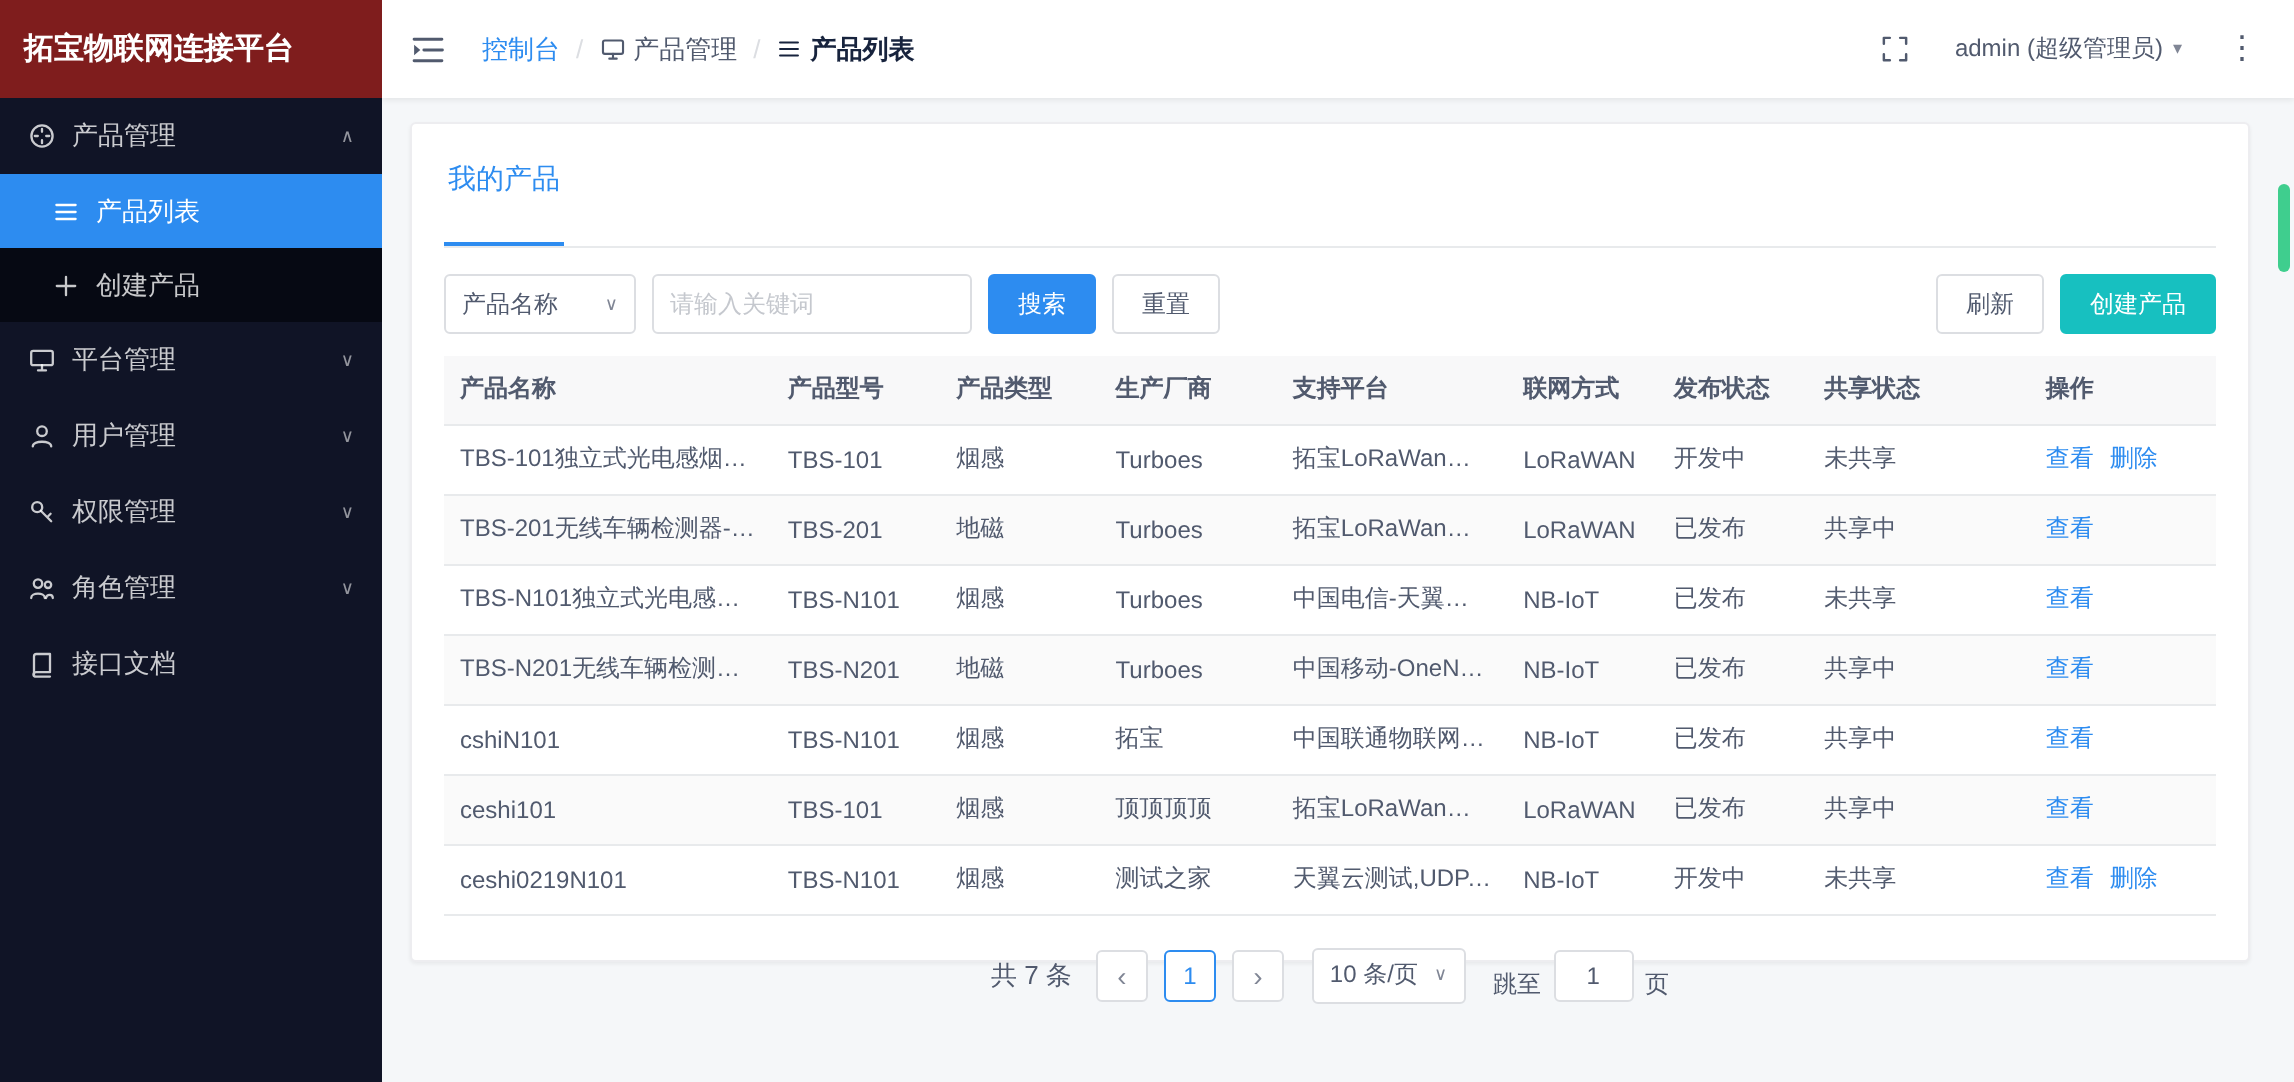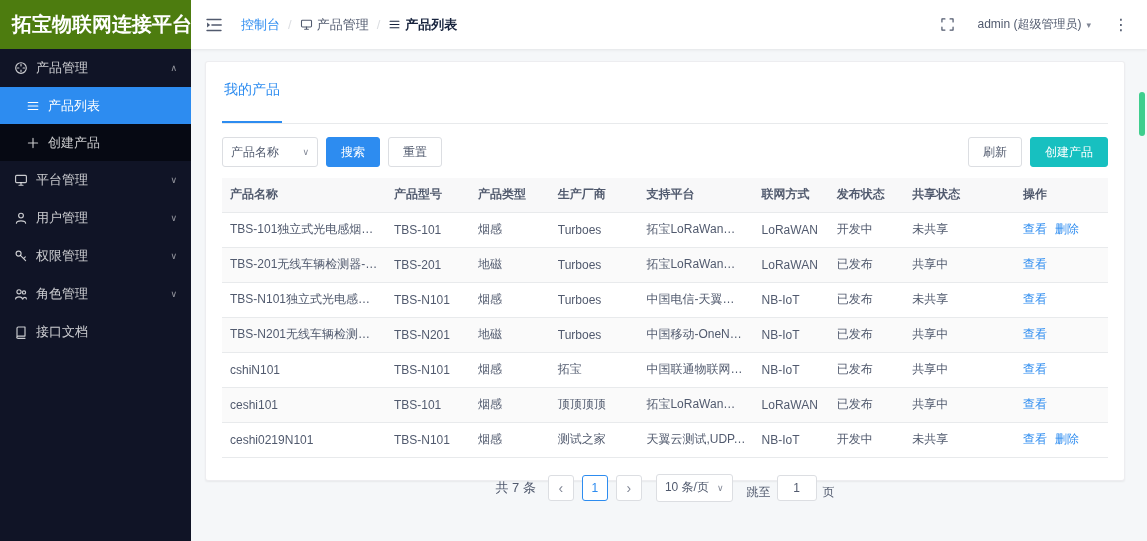--- a/index.html
+++ b/index.html
@@ -12,21 +12,21 @@
   }
   *{box-sizing:border-box}
   html,body{margin:0;padding:0}
   body{
     width:1147px;height:541px;overflow:hidden;
     font-family:"Liberation Sans","DejaVu Sans",sans-serif;
     background:#f5f7f9;color:var(--text);
   }
   
   .sidebar{position:fixed;left:0;top:0;bottom:0;width:191px;background:#101426;z-index:10}
-  .logo{height:49px;line-height:49px;background:#4d7c0f;color:#fff;font-size:20px;font-weight:bold;
+  .logo{height:49px;line-height:49px;background:#7f1d1d;color:#fff;font-size:15px;font-weight:bold;
         padding-left:12px;white-space:nowrap;overflow:hidden}
   .menu-item{height:38px;display:flex;align-items:center;padding:0 14px;color:rgba(255,255,255,.78);
         font-size:13px;cursor:pointer;white-space:nowrap}
   .submenu{background:#060913}
   .submenu-item{height:37px;display:flex;align-items:center;padding:0 14px 0 26px;
         color:rgba(255,255,255,.78);font-size:13px;cursor:pointer;white-space:nowrap}
   .submenu-item.active{background:var(--primary);color:#fff}
   .mi-label{margin-left:8px}
   .mi-arrow{margin-left:auto;font-size:9px;color:rgba(255,255,255,.55)}
   .svg-icon{display:inline-flex;align-items:center;justify-content:center}
@@ -226,20 +226,21 @@
     <div class="card">
       <div class="tabs" id="tabs">
           <div class="tab active">我的产品</div>
         </div>
 
       <div class="toolbar">
         <div class="select">
           <span>产品名称</span>
           <span class="caret">∨</span>
         </div>
+        <input class="text-input" type="text" placeholder="请输入关键词" style="">
         <button class="btn btn-primary">搜索</button>
         <button class="btn">重置</button>
         <div class="toolbar-spacer"></div>
         <button class="btn">刷新</button>
         <button class="btn btn-create">创建产品</button>
       </div>
 
       <table class="products-table">
         <colgroup>
           <col class="col-name">

